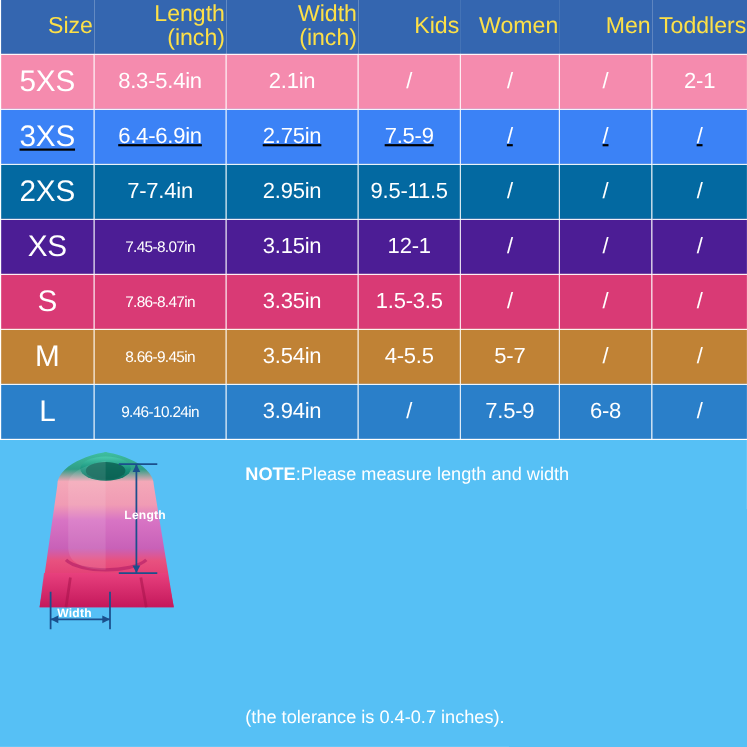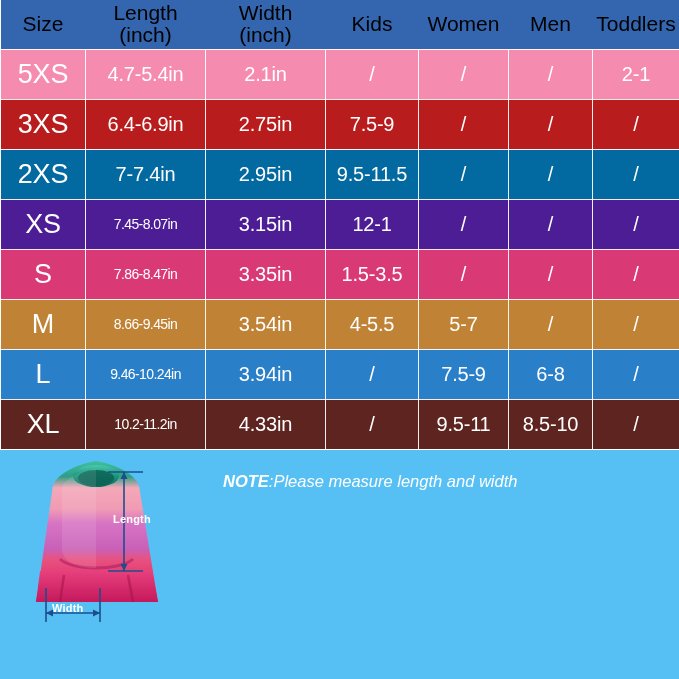--- a/index.html
+++ b/index.html
@@ -20,25 +20,25 @@
   .size-table col.c-size      { width:85px; }
   .size-table col.c-length    { width:120px; }
   .size-table col.c-width     { width:120px; }
   .size-table col.c-kids      { width:93px; }
   .size-table col.c-women     { width:90px; }
   .size-table col.c-men       { width:84px; }
   .size-table col.c-toddlers  { width:87px; }
 
   thead th {
     background:#3466B0;
-    color:#000000;
+    color:#fde047;
     font-size:21px;
     font-weight:400;
     line-height:1.06;
-    text-align:center;
+    text-align:right;
     vertical-align:middle;
     height:48px;
     padding:2px 1px;
     border:none;
   }
   thead th .sub { display:block; }
 
   tbody td {
     height:50px;
     text-align:center;
@@ -66,21 +66,20 @@
     width:215px;
     position:relative;
     flex:0 0 215px;
   }
   .note-panel {
     flex:1;
     padding:14px 20px 10px 8px;
     display:flex;
     flex-direction:column;
     justify-content:space-between;
-    font-style:italic;
   }
   .note-line {
     color:#ffffff;
     font-size:16.5px;
     line-height:34px;
     white-space:nowrap;
   }
   .note-line b { font-weight:700; }
 
   
@@ -132,28 +131,28 @@
           <span>Men</span>
         </th>
         <th>
           <span>Toddlers</span>
         </th>
       </tr>
     </thead>
     <tbody id="tbody">
         <tr style="background: rgb(245, 139, 174);">
           <td class="sizecell">5XS</td>
-          <td>4.7-5.4in</td>
+          <td>8.3-5.4in</td>
           <td>2.1in</td>
           <td>/</td>
           <td>/</td>
           <td>/</td>
           <td>2-1</td>
         </tr>
-        <tr style="background: #b91c1c;">
+        <tr style="background: #3b82f6; text-decoration: underline;">
           <td class="sizecell">3XS</td>
           <td>6.4-6.9in</td>
           <td>2.75in</td>
           <td>7.5-9</td>
           <td>/</td>
           <td>/</td>
           <td>/</td>
         </tr>
         <tr style="background: #0369a1; margin-left: 12px;">
           <td class="sizecell">2XS</td>
@@ -191,29 +190,20 @@
           <td>/</td>
           <td>/</td>
         </tr>
         <tr style="background: rgb(42, 127, 201);">
           <td class="sizecell">L</td>
           <td class=" narrow">9.46-10.24in</td>
           <td>3.94in</td>
           <td>/</td>
           <td>7.5-9</td>
           <td>6-8</td>
-          <td>/</td>
-        </tr>
-        <tr style="background: rgb(94, 37, 32);">
-          <td class="sizecell">XL</td>
-          <td class=" narrow">10.2-11.2in</td>
-          <td>4.33in</td>
-          <td>/</td>
-          <td>9.5-11</td>
-          <td>8.5-10</td>
           <td>/</td>
         </tr>
       </tbody>
   </table>
 
   <div class="footer">
 
     <div class="fin-panel">
       <div class="fin-wrap">
         <svg width="215" height="179" viewBox="0 0 215 179">
@@ -268,16 +258,17 @@
         </svg>
         <span class="dim-label lbl-length">Length</span>
       </div>
       <span class="dim-label" style="left:52px; top:152px;">Width</span>
     </div>
 
     <div class="note-panel">
       <div class="note-line">
         <b>NOTE</b><span>:Please measure length and width</span>
       </div>
+      <div class="note-line">(the tolerance is 0.4-0.7 inches).</div>
     </div>
 
   </div>
 </div>
 
 </body></html>

